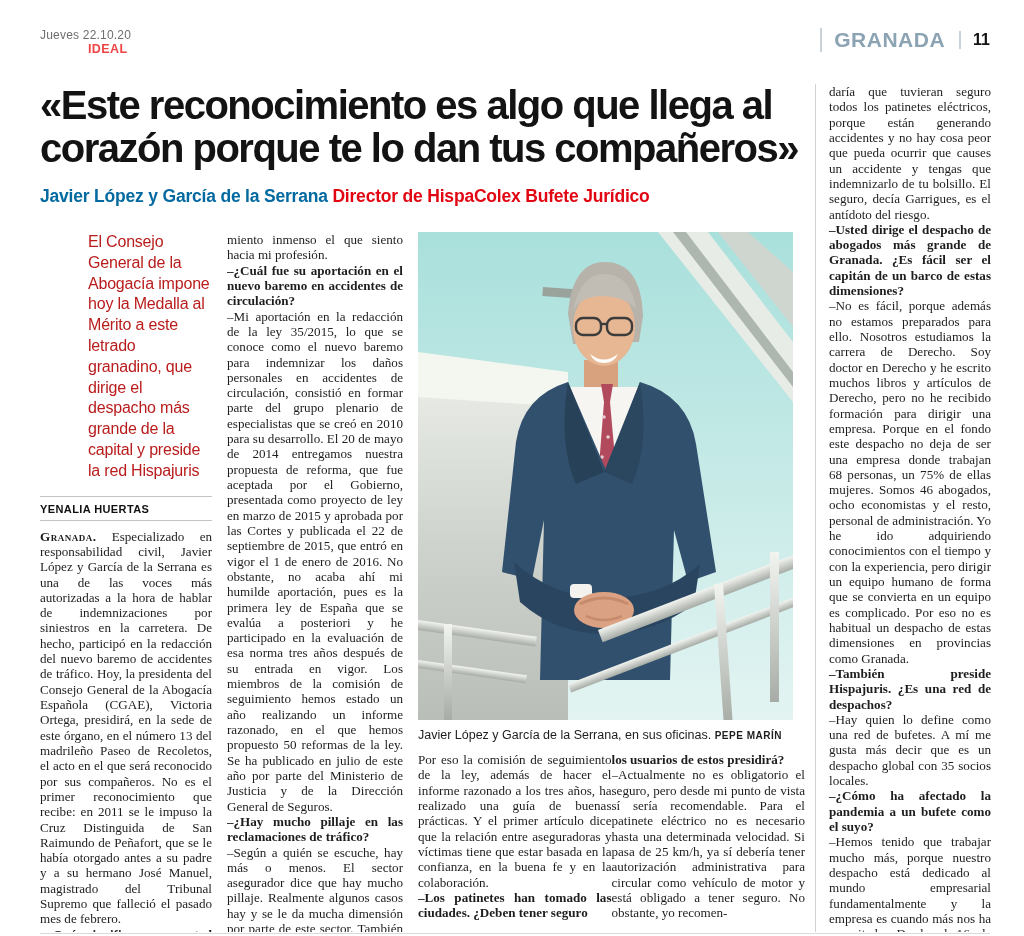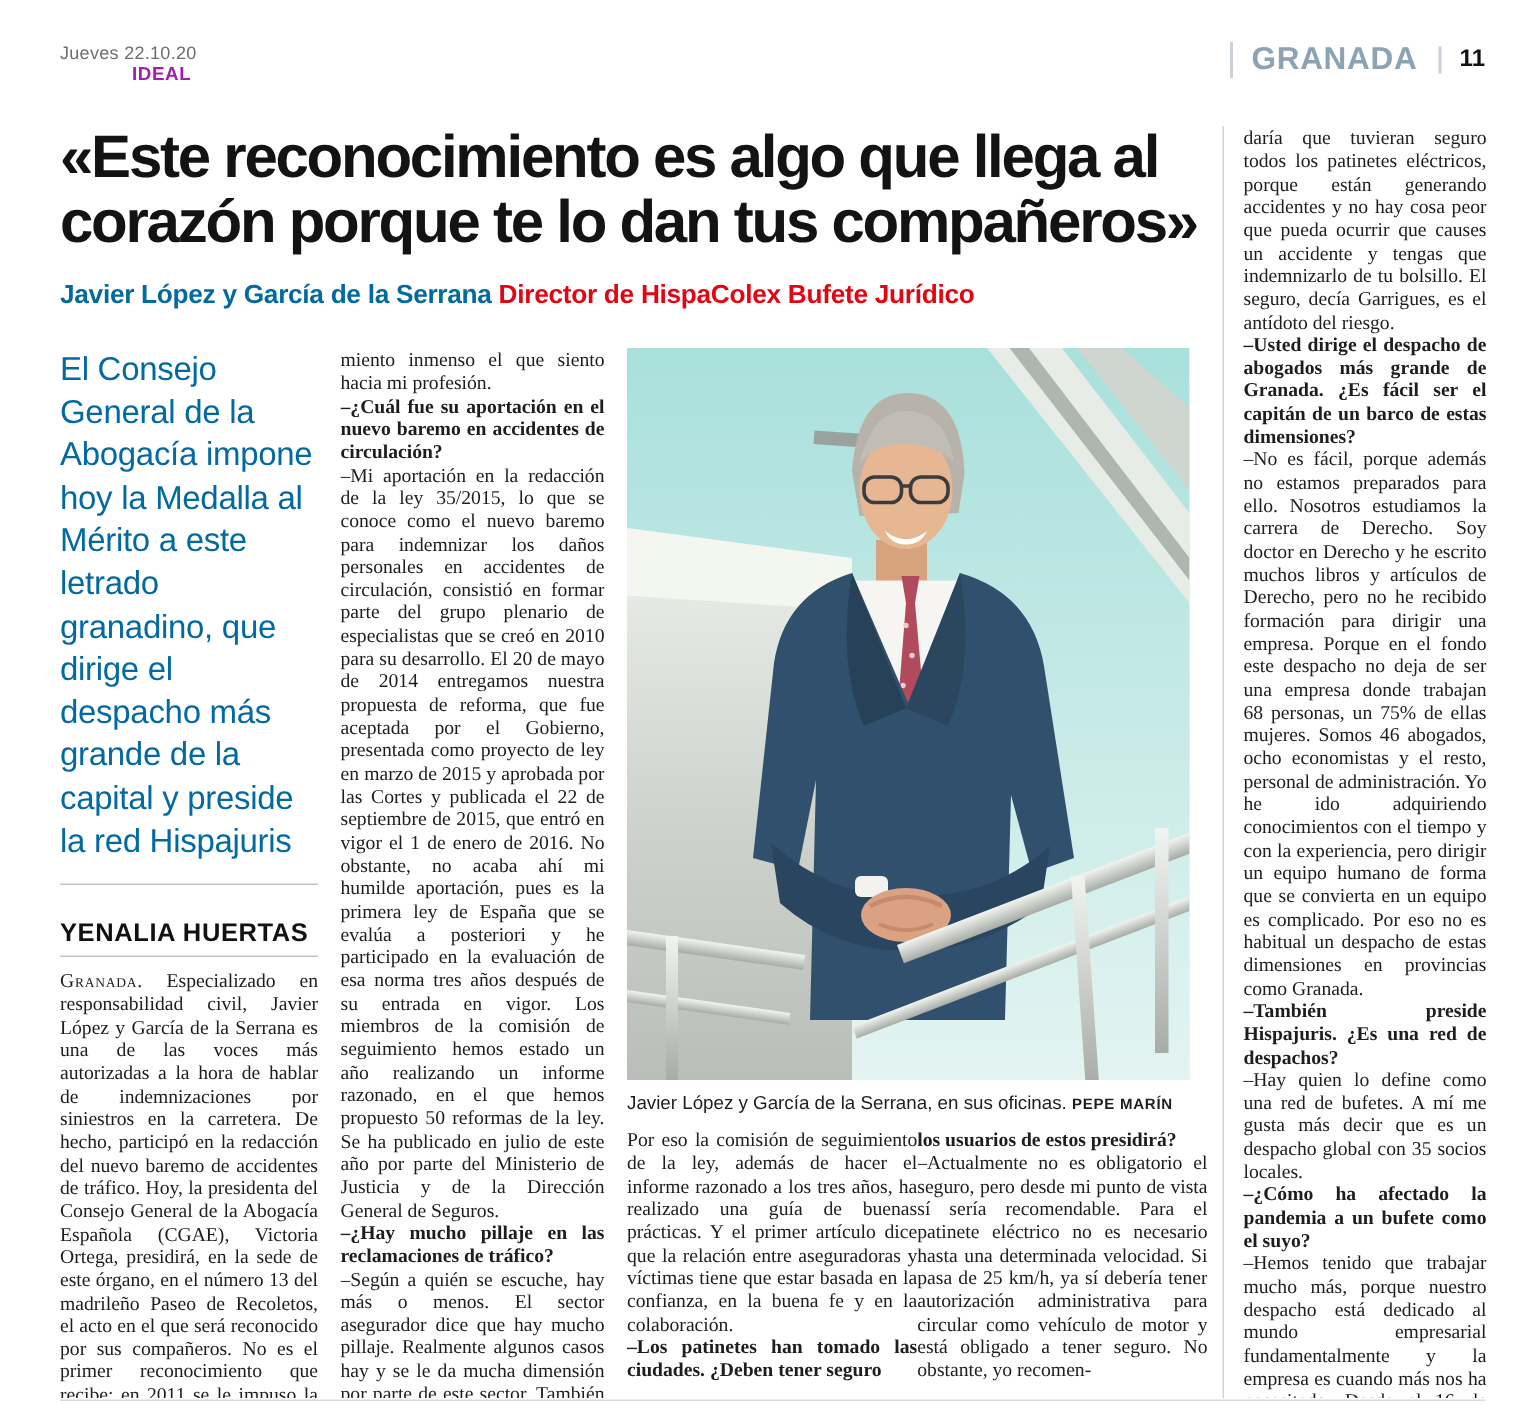--- a/index.html
+++ b/index.html
@@ -4,43 +4,43 @@
 <style>
   * { margin:0; padding:0; box-sizing:border-box; }
   html,body { background:#ffffff; }
   body { font-family:"Liberation Serif","DejaVu Serif",serif; color:#1c1c1c; }
   .page { position:relative; width:1024px; height:936px; background:#fff; overflow:hidden; }
 
   
   .topbar { position:absolute; top:28px; left:40px; right:34px; display:flex; justify-content:space-between; align-items:flex-start; font-family:"Liberation Sans","DejaVu Sans",sans-serif; }
   .masthead-block { line-height:1.2; }
   .date-line { font-size:12px; color:#6e6e6e; letter-spacing:.2px; }
-  .masthead { font-size:12.5px; font-weight:bold; color:#a21caf; letter-spacing:.4px;padding-left:48px; }
+  .masthead { font-size:12.5px; font-weight:bold; color:#ef4444; letter-spacing:.4px;padding-left:48px; }
   .section-block { display:flex; align-items:center;justify-content:space-between; }
   .section-name { font-size:21px; font-weight:bold; color:#8ba3b3; letter-spacing:.5px; padding:0 12px; border-left:2px solid #c9d2d8; }
   .page-number { font-size:16px; font-weight:bold; color:#111; padding-left:12px; border-left:2px solid #c9d2d8; margin-left:2px; }
 
   
   .left-zone { position:absolute; top:84px; left:40px; width:765px; }
   .headline { font-family:"Liberation Sans","DejaVu Sans",sans-serif; font-size:40px; line-height:1.07; font-weight:800; color:#131313; letter-spacing:-1.5px; }
   .subhead { margin-top:16px; font-family:"Liberation Sans","DejaVu Sans",sans-serif; font-size:17.5px; font-weight:bold; letter-spacing:-.2px; }
   .subhead .who { color:#0369a1; }
   .subhead .role { color:#e20613; }
 
   
   .body-grid { position:absolute; top:232px; left:40px; width:765px; height:700px; display:grid; grid-template-columns:172px 176px 1fr; column-gap:15px; overflow:hidden; }
   .col { overflow:hidden; }
 
-  .standfirst { font-family:"Liberation Sans","DejaVu Sans",sans-serif; font-size:22px; line-height:1.3; color:#0369a1; letter-spacing:-.2px; }
+  .standfirst { font-family:"Liberation Sans","DejaVu Sans",sans-serif; font-size:16px; line-height:1.3; color:#b91c1c; letter-spacing:-.2px;margin-left:48px; }
   .rule { border:none; border-top:1px solid #c4c4c4; margin:14px 0 0 0; }
-  .byline { font-family:"Liberation Sans","DejaVu Sans",sans-serif; font-size:17px; font-weight:bold; letter-spacing:.4px; color:#111; padding:6px 0 5px 0; border-bottom:1px solid #c4c4c4; margin-bottom:8px;margin-top:16px; }
+  .byline { font-family:"Liberation Sans","DejaVu Sans",sans-serif; font-size:11px; font-weight:bold; letter-spacing:.4px; color:#111; padding:6px 0 5px 0; border-bottom:1px solid #c4c4c4; margin-bottom:8px; }
 
   .block { font-size:13.1px; line-height:1.17; text-align:justify; color:#1d1d1d; hyphens:auto; -webkit-hyphens:auto; }
   .question { font-weight:bold; }
-  .dateline { font-variant:small-caps; font-weight:normal; letter-spacing:.5px; }
+  .dateline { font-variant:small-caps; font-weight:bold; letter-spacing:.5px; }
 
   
   .photo-zone { display:flex; flex-direction:column; }
   .photo-frame { width:375px; height:488px; overflow:hidden; background:#cfe7e4; }
   .photo-frame svg { display:block; }
   .caption { font-family:"Liberation Sans","DejaVu Sans",sans-serif; font-size:12.5px; color:#1d1d1d; margin:8px 0 10px 0; }
   .credit { font-size:10px; font-weight:bold; letter-spacing:.5px; color:#1d1d1d;margin-top:26px; }
   .photo-subcols { display:grid; grid-template-columns:1fr 1fr; column-gap:0; flex:1; overflow:hidden; }
 
   

